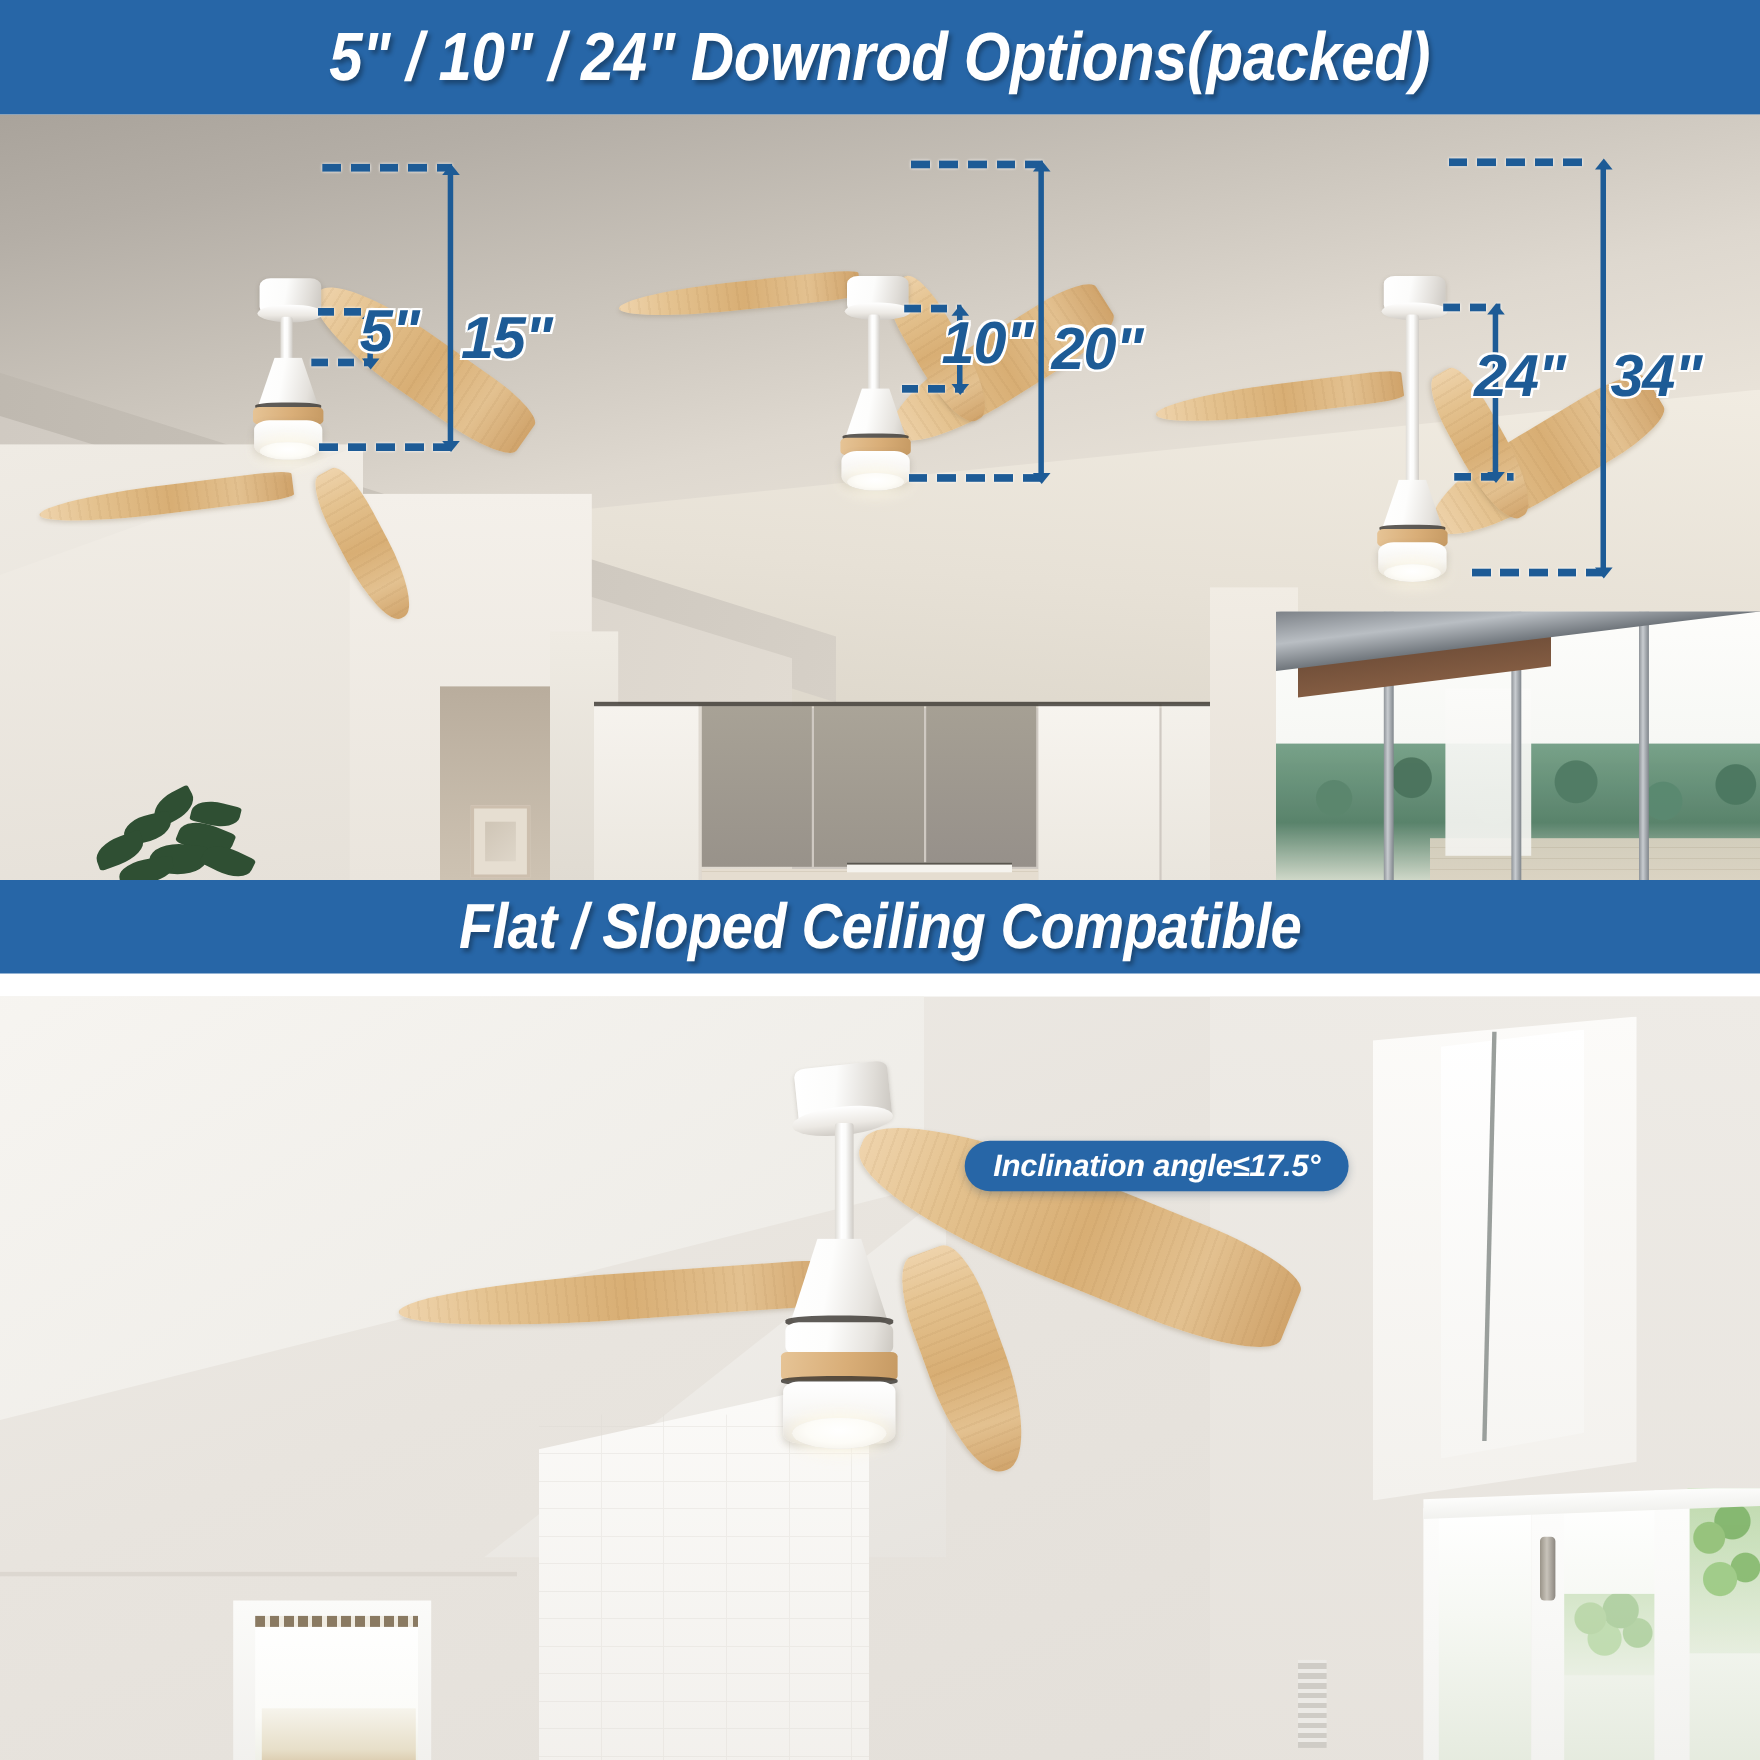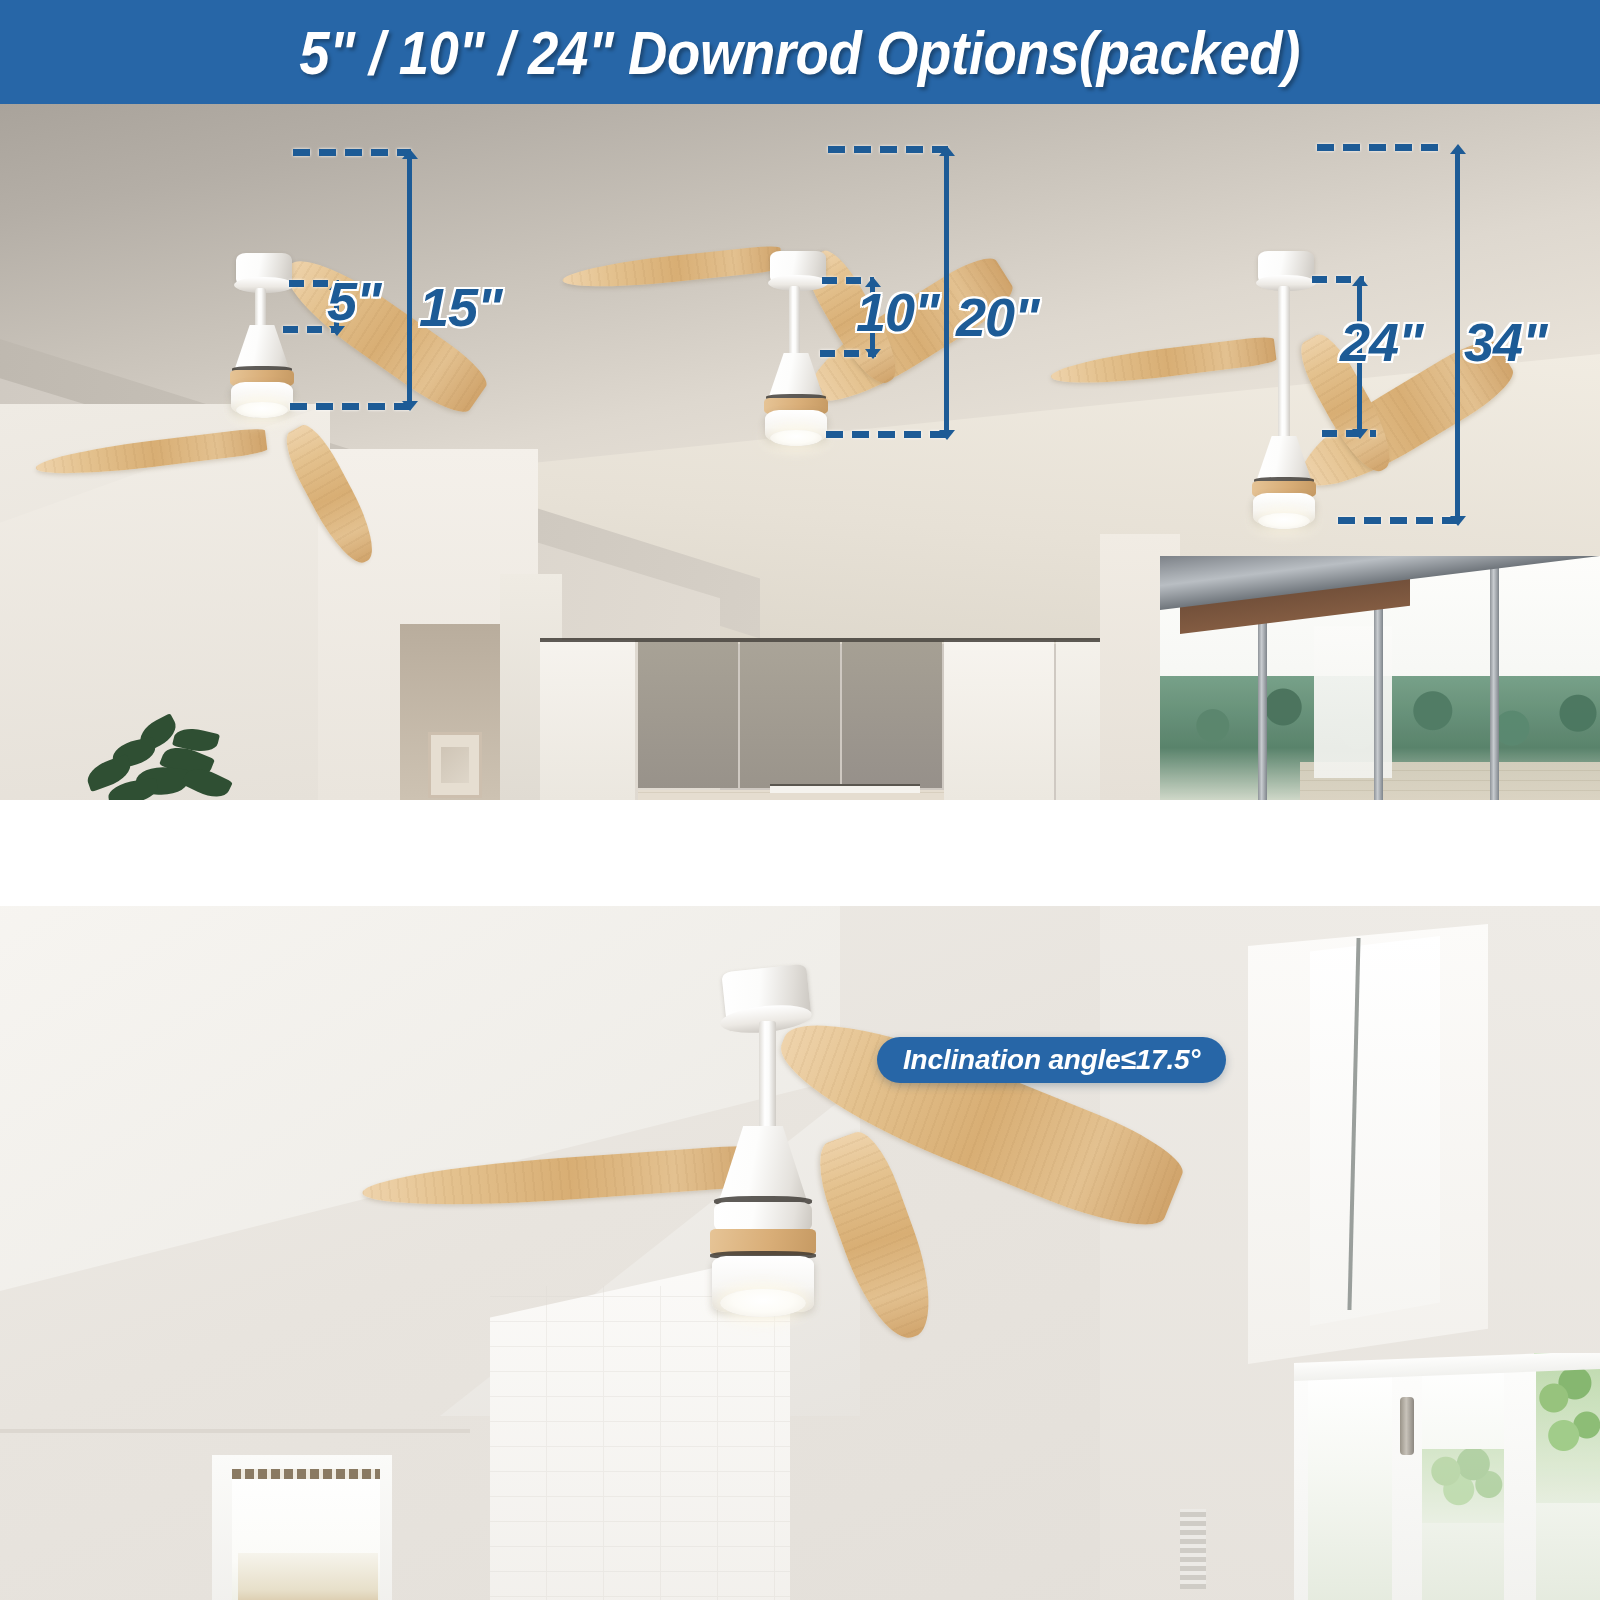--- a/index.html
+++ b/index.html
@@ -333,20 +333,23 @@
     <div class="dash-h" style="left:1317px;top:40px;width:122px;"></div>
     <div class="dash-h small" style="left:1312px;top:172px;width:52px;"></div>
     <div class="dash-h small" style="left:1322px;top:326px;width:54px;"></div>
     <div class="dash-h" style="left:1338px;top:413px;width:122px;"></div>
     <div class="arrow-v" style="left:1357px;top:181px;height:145px;"></div>
     <div class="arrow-v" style="left:1455px;top:49px;height:364px;"></div>
     <div class="dim-label" style="left:1340px;top:207px;font-size:54px;">24"</div>
     <div class="dim-label" style="left:1464px;top:207px;font-size:54px;">34"</div>
   </div>
 
+  <div class="banner" id="banner-mid">
+    <div class="banner-text">Flat / Sloped Ceiling Compatible</div>
+  </div>
 
   <div class="scene" id="scene-bot">
     <div class="s2-wall"></div>
     <div class="s2-rightwall"></div>
     <div class="s2-slope"></div>
     <div class="s2-slope2"></div>
     <div class="s2-dormer"></div>
     <div class="s2-dormer-in"></div>
     <div class="s2-dormer-mull"></div>
     <div class="s2-chimney"></div>

